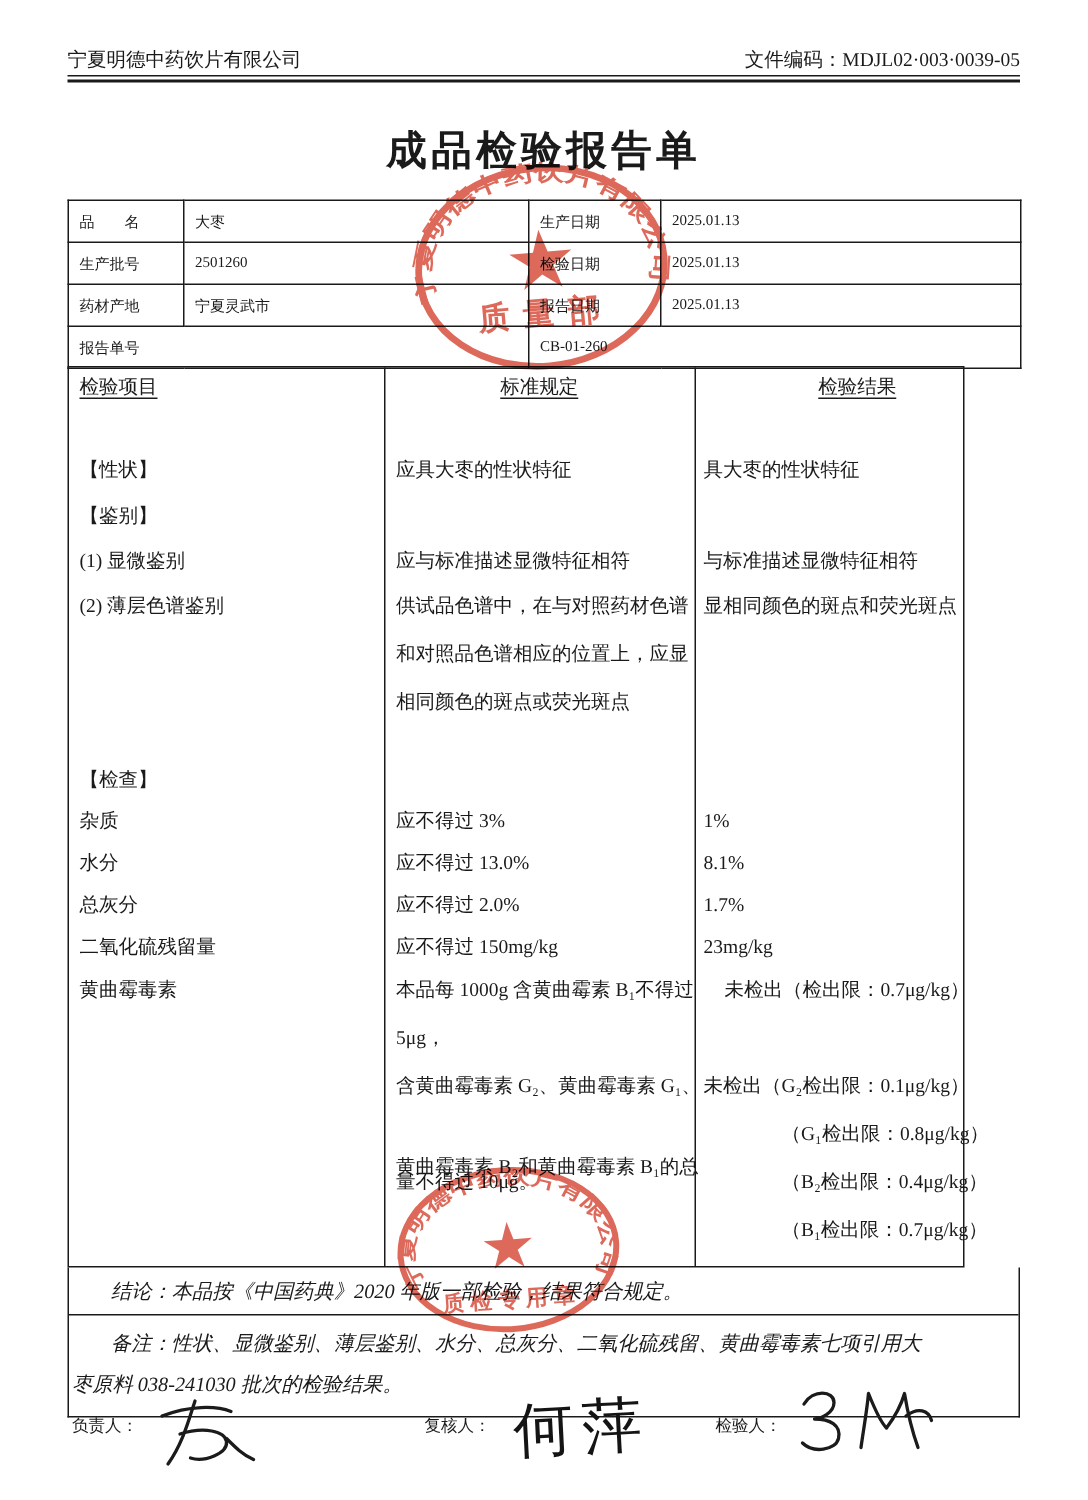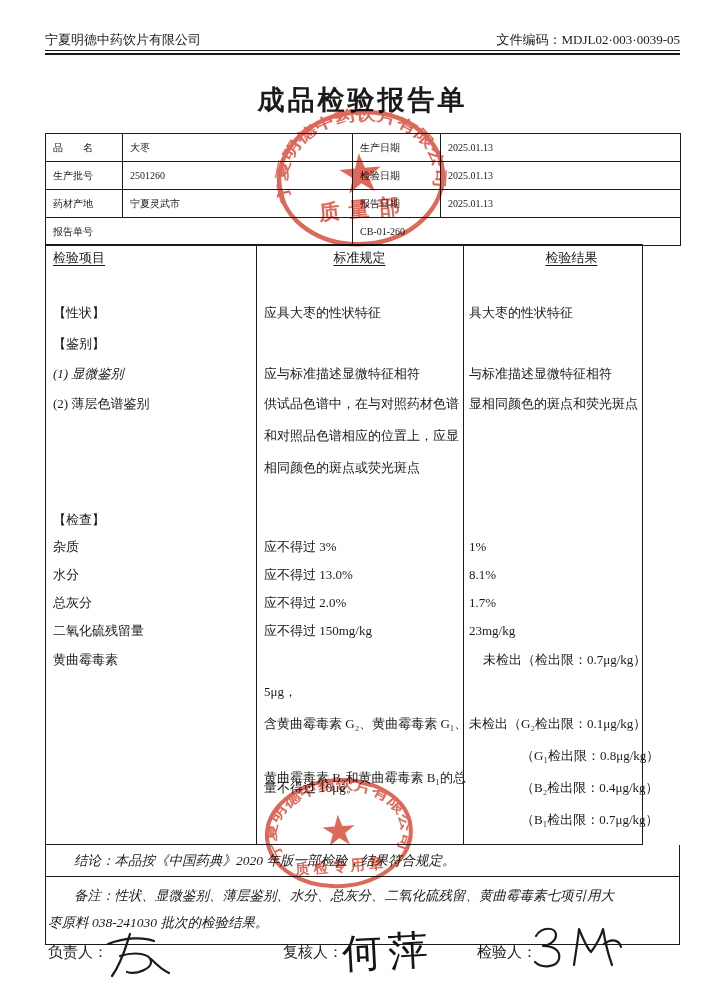--- a/index.html
+++ b/index.html
@@ -19,21 +19,21 @@
   .ln{position:absolute;white-space:nowrap;font-size:13px;line-height:17px;}
   .th{text-decoration:underline;text-underline-offset:3px;}
   .ctr{width:100%;text-align:center;left:0;}
   
   .bottom-box{left:45px;top:845px;width:635px;border-left:1px solid #1a1a1a;border-right:1px solid #1a1a1a;border-bottom:1px solid #1a1a1a;box-sizing:border-box;font-style:italic;}
   .concl-line{height:31px;line-height:31px;border-bottom:1px solid #1a1a1a;padding-left:28px;font-size:13.5px;white-space:nowrap;}
   .note-block{padding:5px 6px 8px 2px;font-size:13.5px;line-height:27px;}
   .note-l1{display:block;padding-left:26px;white-space:nowrap;}
   .note-l2{display:block;white-space:nowrap;}
   
-  .sig-label{font-size:15px;white-space:nowrap;top:943px;}
+  .sig-label{font-size:11px;white-space:nowrap;top:943px;}
   .sig-svg{position:absolute;}
   .sig-svg path{stroke:#1b1b1b;stroke-width:2.2;fill:none;stroke-linecap:round;stroke-linejoin:round;}
   
   .stamp{position:absolute;opacity:.82;mix-blend-mode:multiply;}
   .stamp .rim{fill:none;stroke:#d64836;}
   .stamp text{fill:#d64836;}
 </style>
 </head>
 <body>
 
@@ -79,41 +79,42 @@
   </table>
 
   <div class="abs rtable">
     <div class="vline" style="left:210px;"></div>
     <div class="vline" style="left:417px;"></div>
 
     <div class="col" style="left:0;width:210px;">
       <div class="ln th" style="left:7px;top:4px;">检验项目</div>
       <div class="ln" style="left:7px;top:59px;">【性状】</div>
       <div class="ln" style="left:7px;top:90px;font-family:Liberation Serif, serif;">【鉴别】</div>
-      <div class="ln" style="left:7px;top:120px;font-style:italic;">(1) 显微鉴别</div>
+      <div class="ln" style="left:7px;top:120px;">(1) 显微鉴别</div>
       <div class="ln" style="left:7px;top:150px;">(2) 薄层色谱鉴别</div>
       <div class="ln" style="left:7px;top:266px;">【检查】</div>
       <div class="ln" style="left:7px;top:293px;">杂质</div>
       <div class="ln" style="left:7px;top:321px;">水分</div>
       <div class="ln" style="left:7px;top:349px;">总灰分</div>
       <div class="ln" style="left:7px;top:377px;">二氧化硫残留量</div>
       <div class="ln" style="left:7px;top:406px;">黄曲霉毒素</div>
     </div>
 
     <div class="col" style="left:210px;width:207px;">
       <div class="ln th ctr" style="top:4px;">标准规定</div>
       <div class="ln" style="left:8px;top:59px;">应具大枣的性状特征</div>
       <div class="ln" style="left:8px;top:120px;">应与标准描述显微特征相符</div>
       <div class="ln" style="left:8px;top:150px;">供试品色谱中，在与对照药材色谱</div>
       <div class="ln" style="left:8px;top:182px;">和对照品色谱相应的位置上，应显</div>
       <div class="ln" style="left:8px;top:214px;">相同颜色的斑点或荧光斑点</div>
       <div class="ln" style="left:8px;top:293px;">应不得过 3%</div>
       <div class="ln" style="left:8px;top:321px;">应不得过 13.0%</div>
       <div class="ln" style="left:8px;top:349px;">应不得过 2.0%</div>
       <div class="ln" style="left:8px;top:377px;">应不得过 150mg/kg</div>
+      <div class="ln" style="left:8px;top:406px;">本品每 1000g 含黄曲霉素 B₁不得过</div>
       <div class="ln" style="left:8px;top:438px;">5μg，</div>
       <div class="ln" style="left:8px;top:470px;">含黄曲霉毒素 G₂、黄曲霉毒素 G₁、</div>
       <div class="ln" style="left:8px;top:502px;margin-top:22px;">黄曲霉毒素 B₂和黄曲霉毒素 B₁的总</div>
       <div class="ln" style="left:8px;top:534px;">量不得过 10μg。</div>
     </div>
 
     <div class="col" style="left:417px;width:217px;">
       <div class="ln th ctr" style="top:4px;">检验结果</div>
       <div class="ln" style="left:6px;top:59px;">具大枣的性状特征</div>
       <div class="ln" style="left:6px;top:120px;">与标准描述显微特征相符</div>

